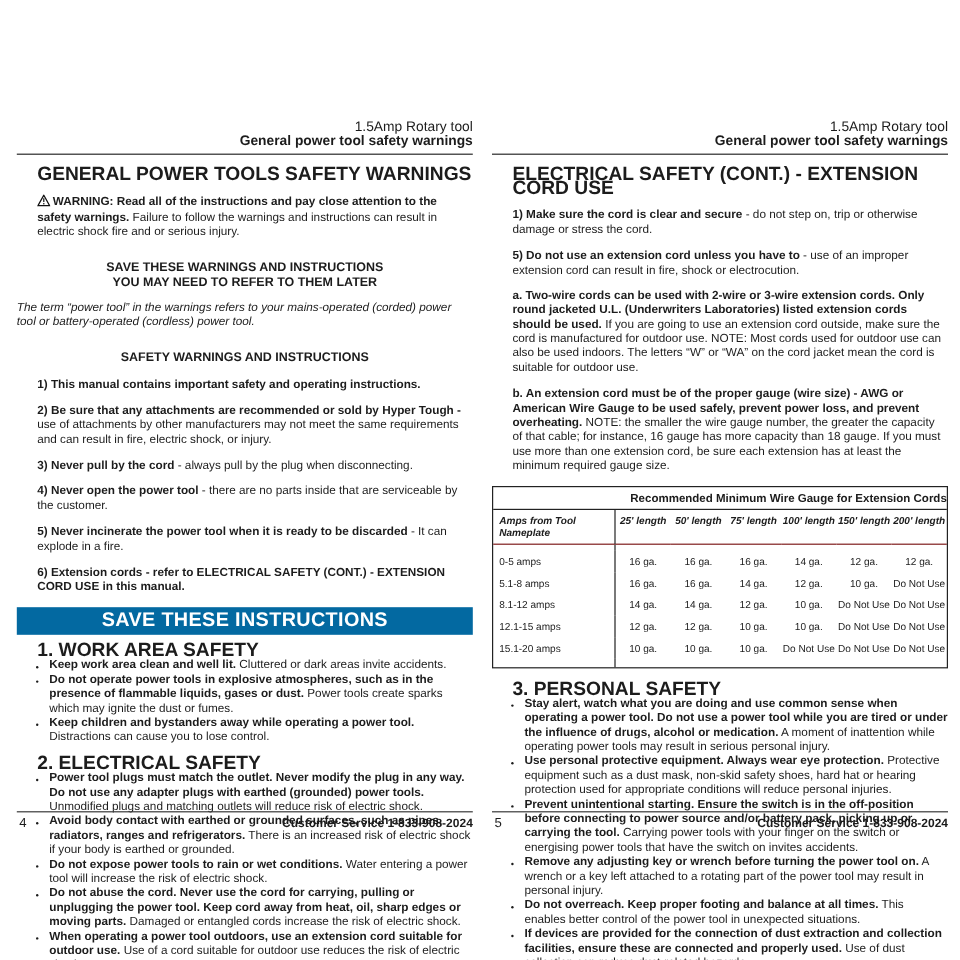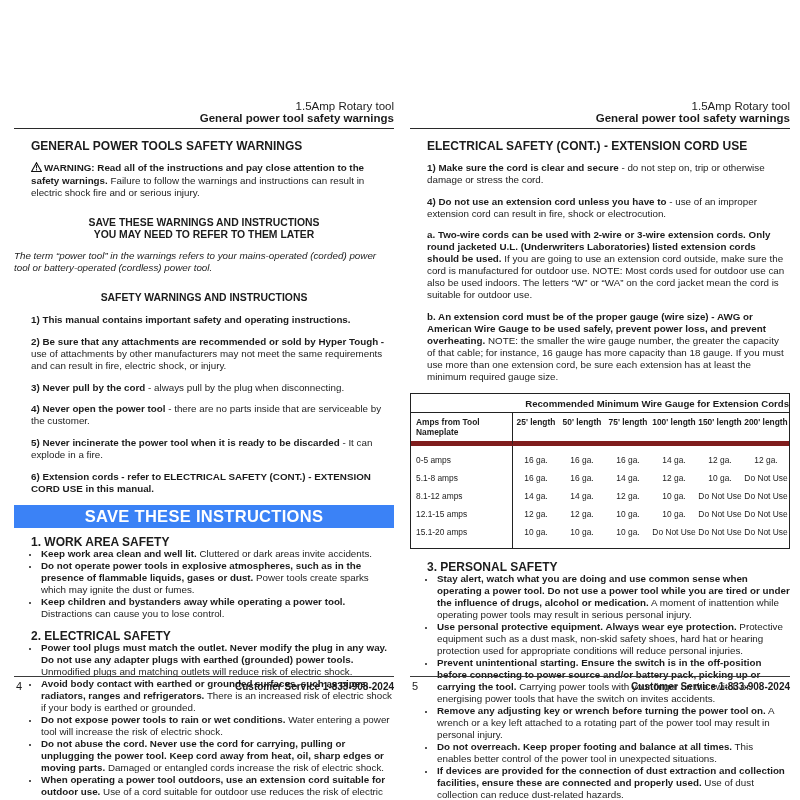--- a/index.html
+++ b/index.html
@@ -13,43 +13,43 @@
   .page-right { left:410px; }
 
   .hdr { display:flex; justify-content:space-between; align-items:flex-end;
          border-bottom:1.5px solid #2a2a2a; padding-bottom:4px;flex-direction:column; }
   .hdr-left  { font-size:11.5px; }
   .hdr-right { font-size:11.5px; font-weight:bold; }
 
   .content { padding-top:11px; }
   .indent { margin-left:17px; margin-right:1px; }
 
-  .sec-title { font-size:12px; font-weight:bold; line-height:12px; }
+  .sec-title { font-size:16px; font-weight:bold; line-height:12px; }
   .body-p { font-size:9.8px; line-height:12px; }
   .body-p b, .b-item b { font-weight:bold; }
   .center-h { text-align:center; font-weight:bold; font-size:10.4px; line-height:12px; }
   .italic-p { font-style:italic; } .gap8 { height:8px; } .gap10 { height:10px; }
 
   .warn-icon { display:inline-block; vertical-align:-1px; margin-right:2px; }
 
-  .banner { background:#3b82f6; color:#ffffff; text-align:center;
+  .banner { background:#0369a1; color:#ffffff; text-align:center;
             font-weight:bold; font-size:16.5px; letter-spacing:.3px;
             height:23px; line-height:23px; margin:5px 0 8px 0; }
 
   ul.blist { list-style:disc outside; margin:0 0 0 17px; padding-left:9px; }
   ul.blist li { font-size:9.8px; line-height:12px; padding-left:1px; }
   ul.blist li::marker { font-size:7px; }
 
   .wire-table { border:1.5px solid #222; margin:7px 0 12px 0; }
   .wt-title { text-align:right; font-weight:bold; font-size:9.6px;
               padding:4px 0 3px 0; border-bottom:1px solid #222; }
   .wt-grid { display:grid; grid-template-columns:102px repeat(6, 1fr); }
   .wt-grid > div { font-size:8.4px; text-align:center; }
-  .wt-hcell { font-weight:bold; font-size:8.6px; border-bottom:5px solid #7f1d1d;
-              padding:4px 1px; }
+  .wt-hcell { font-weight:bold; font-size:8.6px; border-bottom:1px solid #7f1d1d;
+              padding:4px 1px;font-style:italic; }
   .wt-cell { padding:4.5px 1px 3.5px 1px; }
   .wt-c1 { text-align:left !important; padding-left:5px !important; border-right:1px solid #222; }
   .wt-spacer { height:5px; }
   .wt-pad { height:7px; }
 
   .ftr { position:absolute; left:0; right:0; bottom:0;
          border-top:1px solid #3a3a3a; padding-top:3px;
          display:flex; justify-content:space-between; align-items:baseline; }
   .ftr-page { font-size:11px; padding-left:2px; }
   .ftr-svc  { font-size:10px; font-weight:bold; }
@@ -117,21 +117,21 @@
 <div class="page page-right">
   <div class="hdr">
     <span class="hdr-left">1.5Amp Rotary tool</span>
     <span class="hdr-right">General power tool safety warnings</span>
   </div>
 
   <div class="content">
     <div class="sec-title indent">ELECTRICAL SAFETY (CONT.) - EXTENSION CORD USE</div>
 
     <p class="body-p indent"><b>1) Make sure the cord is clear and secure</b><span> - do not step on, trip or otherwise damage or stress the cord.</span></p>
-    <p class="body-p indent"><b>4) Do not use an extension cord unless you have to</b><span> - use of an improper extension cord can result in fire, shock or electrocution.</span></p>
+    <p class="body-p indent"><b>5) Do not use an extension cord unless you have to</b><span> - use of an improper extension cord can result in fire, shock or electrocution.</span></p>
     <p class="body-p indent"><b>a. Two-wire cords can be used with 2-wire or 3-wire extension cords. Only round jacketed U.L. (Underwriters Laboratories) listed extension cords should be used.</b><span> If you are going to use an extension cord outside, make sure the cord is manufactured for outdoor use. NOTE: Most cords used for outdoor use can also be used indoors. The letters “W” or “WA” on the cord jacket mean the cord is suitable for outdoor use.</span></p>
     <p class="body-p indent"><b>b. An extension cord must be of the proper gauge (wire size) - AWG or American Wire Gauge to be used safely, prevent power loss, and prevent overheating.</b><span> NOTE: the smaller the wire gauge number, the greater the capacity of that cable; for instance, 16 gauge has more capacity than 18 gauge. If you must use more than one extension cord, be sure each extension has at least the minimum required gauge size.</span></p>
 
     <div class="wire-table">
       <div class="wt-title">Recommended Minimum Wire Gauge for Extension Cords</div>
       <div class="wt-grid">
         <div class="wt-hcell wt-c1">Amps from Tool Nameplate</div>
         <div class="wt-hcell">25' length</div>
         <div class="wt-hcell">50' length</div>
         <div class="wt-hcell">75' length</div>

